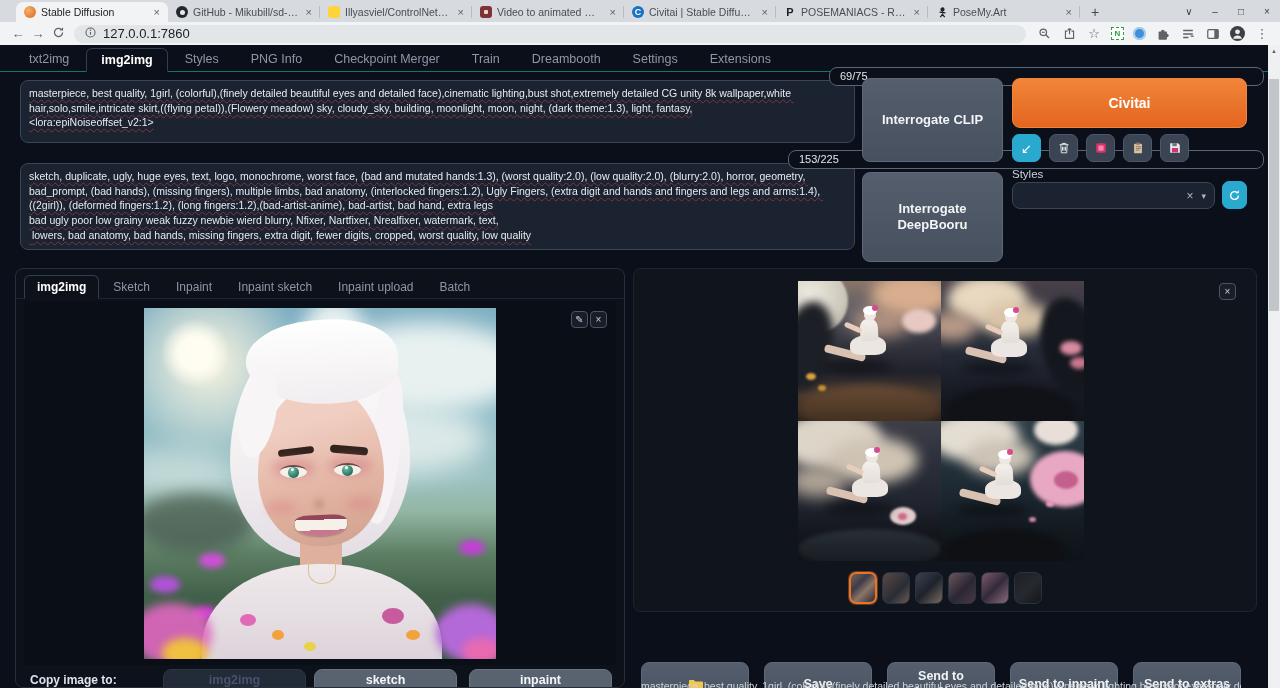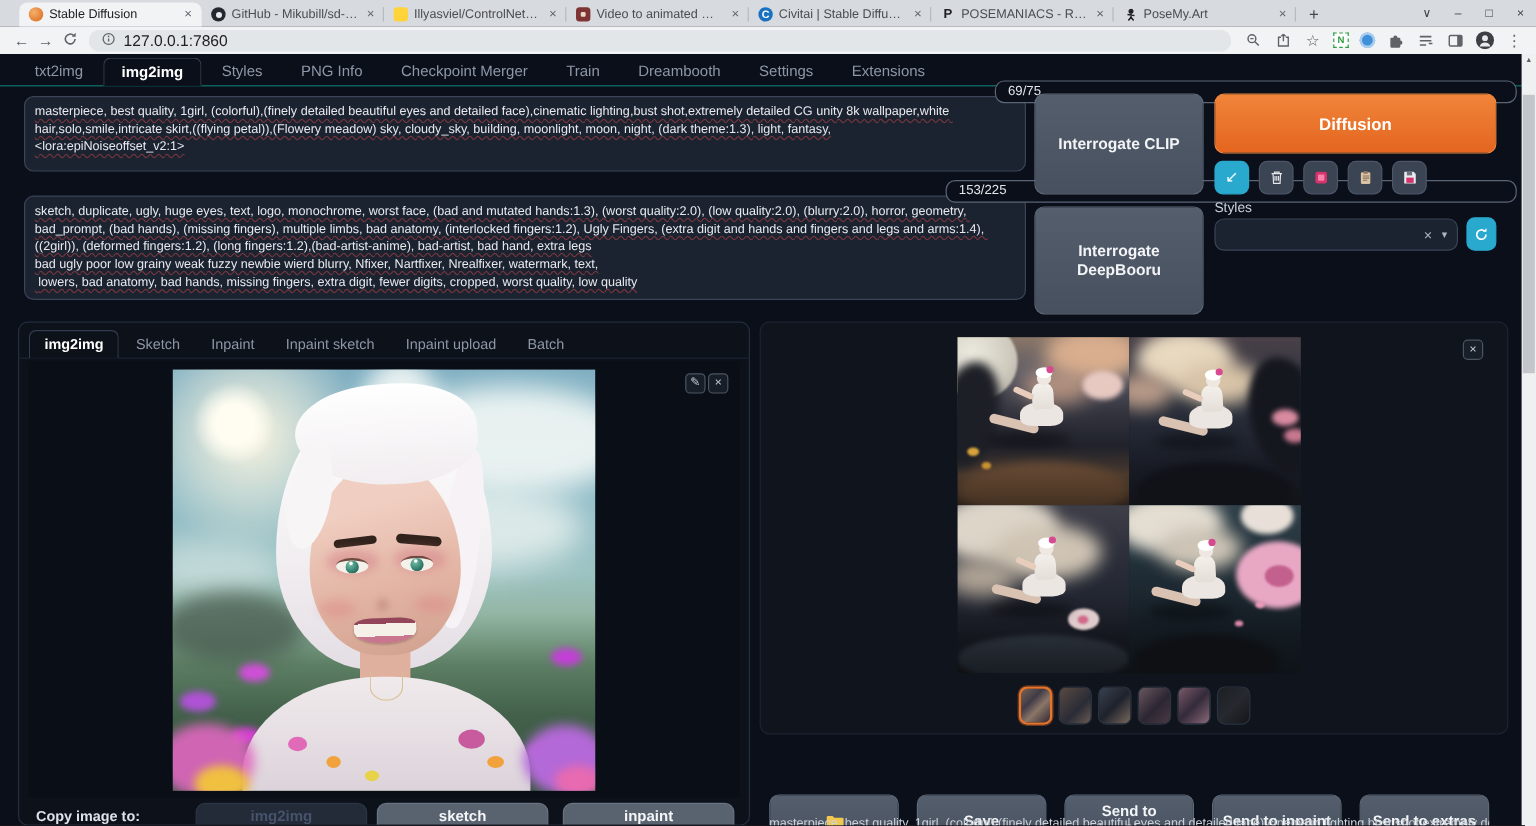--- a/index.html
+++ b/index.html
@@ -360,21 +360,21 @@
     <div class="counter" style="top:22px;left:793px;position:absolute;margin-left:36px;">69/75</div>
 
     <div class="tbox squiggle" style="top:118px;left:20px;width:835px;height:87px;">sketch, duplicate, ugly, huge eyes, text, logo, monochrome, worst face, (bad and mutated hands:1.3), (worst quality:2.0), (low quality:2.0), (blurry:2.0), horror, geometry, bad_prompt, (bad hands), (missing fingers), multiple limbs, bad anatomy, (interlocked fingers:1.2), Ugly Fingers, (extra digit and hands and fingers and legs and arms:1.4), ((2girl)), (deformed fingers:1.2), (long fingers:1.2),(bad-artist-anime), bad-artist, bad hand, extra legs
 bad ugly poor low grainy weak fuzzy newbie wierd blurry, Nfixer, Nartfixer, Nrealfixer, watermark, text,
  lowers, bad anatomy, bad hands, missing fingers, extra digit, fewer digits, cropped, worst quality, low quality</div>
     <div class="counter" style="top:105px;left:788px;position:absolute;">153/225</div>
 
     <div class="btn ab" style="top:33px;left:862px;width:141px;height:84px;">Interrogate CLIP</div>
     <div class="btn ab" style="top:127px;left:862px;width:141px;height:90px;padding:0 24px;">Interrogate DeepBooru</div>
 
-    <div class="btn-generate ab" style="top:33px;left:1012px;width:235px;height:50px;">Diffusion</div>
+    <div class="btn-generate ab" style="top:33px;left:1012px;width:235px;height:50px;">Civitai</div>
 
     <div class="ab" style="top:89px;left:1012px;display:flex;gap:8px;">
       <div class="minibtn cyan">
         <span>↙</span>
       </div>
       <div class="minibtn">
         <svg width="14" height="14" viewBox="0 0 16 16">
             <g fill="none" stroke="#e5e7eb" stroke-width="1.1">
               <path d="M3 4.2h10"></path>
               <path d="M5.8 4.2V2.8h4.4v1.4"></path>

